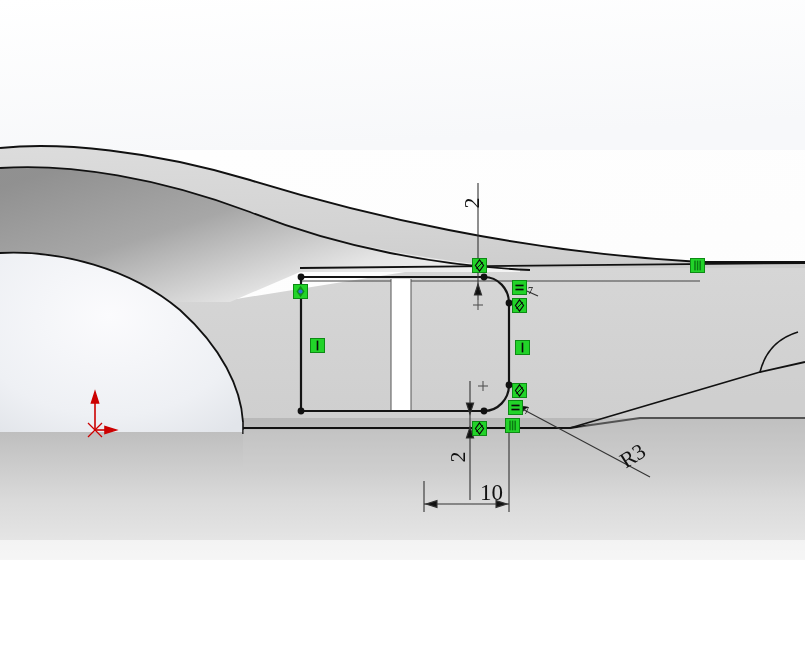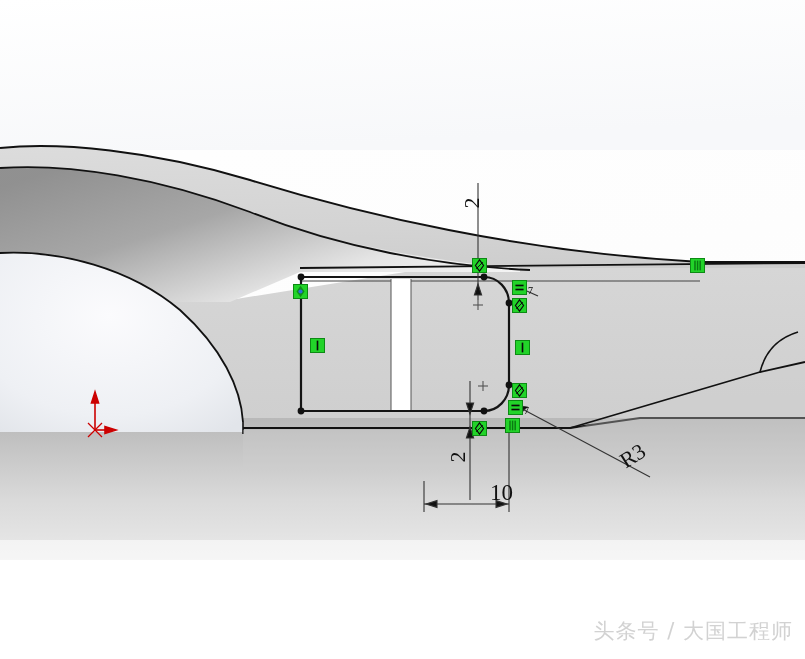--- a/index.html
+++ b/index.html
@@ -19,21 +19,21 @@
   
   .dimtext {
     position:absolute;
     font-family:"Liberation Serif", serif;
     color:#111;
     white-space:nowrap;
     line-height:1;
   }
   .dim-2a { left:466px; top:192px; font-size:22px; transform:rotate(-90deg); transform-origin:50% 50%; }
   .dim-2b { left:452px; top:446px; font-size:22px; transform:rotate(-90deg); transform-origin:50% 50%; }
-  .dim-10 { left:490px; top:481px; font-size:23px; }
+  .dim-10 { left:480px; top:481px; font-size:23px; }
   .dim-r3 { left:620px; top:445px; font-size:22px; transform:rotate(-32deg); transform-origin:50% 50%; }
 
   
   .cons {
     position:absolute;
     width:15px; height:15px;
     background:#22d329;
     border:1px solid #0d8a14;
   }
   .cons svg { display:block; width:100%; height:100%; }
@@ -326,15 +326,14 @@
 
   <div class="cons" style="left:690px; top:258px;">
     <svg viewBox="0 0 16 16">
       <rect x="0" y="0" width="16" height="16" fill="#22d329"></rect>
       <rect x="4" y="2" width="1.8" height="12" fill="#0a7a12"></rect>
       <rect x="7.2" y="2" width="1.8" height="12" fill="#0a7a12"></rect>
       <rect x="10.4" y="2" width="1.8" height="12" fill="#0a7a12"></rect>
     </svg>
   </div>
 
-  <div class="watermark">头条号 / 大国工程师</div>
 
 </div>
 
 </body></html>

